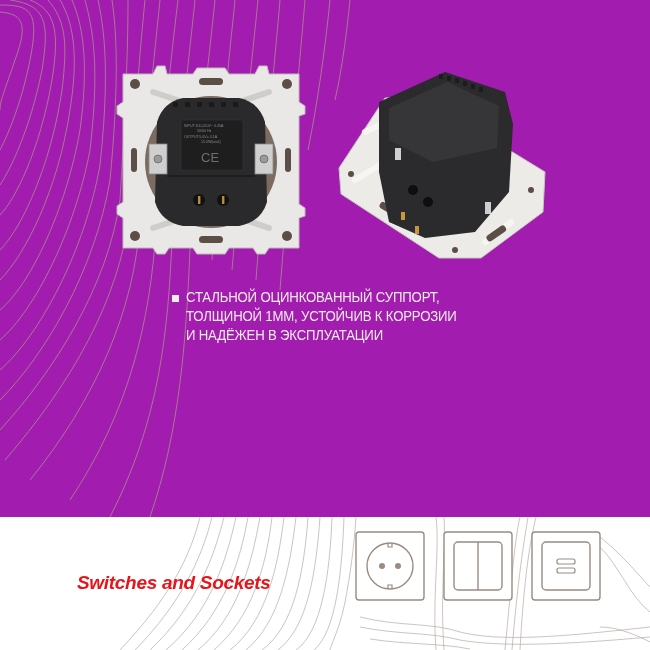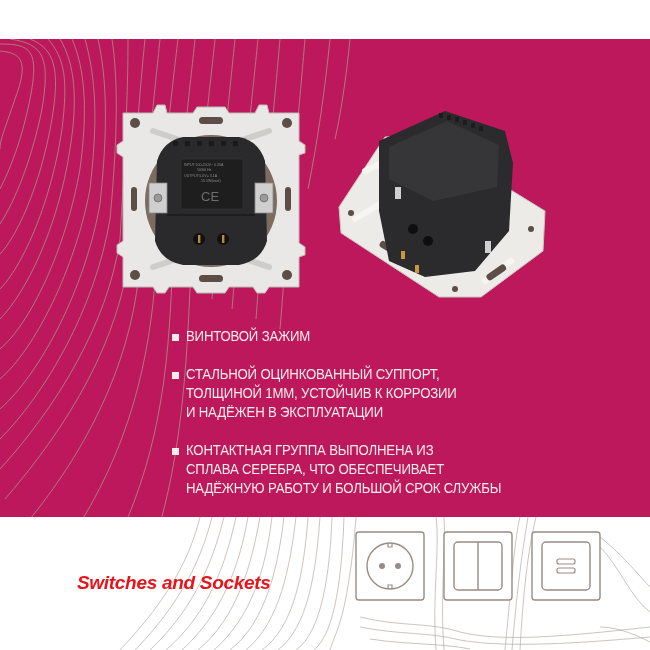--- a/index.html
+++ b/index.html
@@ -1,21 +1,21 @@
 <!DOCTYPE html>
 <html><head>
   <meta charset="utf-8">
   <style>
     * { margin: 0; padding: 0; box-sizing: border-box; }
     html, body { width: 650px; height: 650px; overflow: hidden; background: #fff; }
     body { position: relative; font-family: "Liberation Sans", sans-serif; }
 
     .top-panel {
       position: absolute; left: 0; top: 0; width: 650px; height: 517px;
-      background: #be185d; overflow: hidden; margin-top: 39px;
+      background: #a21caf; overflow: hidden;
     }
     .top-panel svg.contours { position: absolute; left: 0; top: 0; }
 
     .bottom-panel {
       position: absolute; left: 0; top: 517px; width: 650px; height: 133px;
       background: #ffffff; overflow: hidden;
     }
     .bottom-panel svg.contours { position: absolute; left: 0; top: 0; }
 
     .product { position: absolute; }
@@ -142,33 +142,23 @@
     <circle cx="93" cy="140" r="5" fill="#0e0e0e"></circle>
     <rect x="66" y="150" width="4" height="8" fill="#c8963e"></rect>
     <rect x="80" y="164" width="4" height="8" fill="#c8963e"></rect>
     <rect x="150" y="140" width="6" height="12" fill="#cfcfcf"></rect>
     <rect x="60" y="86" width="6" height="12" fill="#cfcfcf"></rect>
   </svg>
 
   <div class="features">
     <div class="feature">
       <span class="bullet"></span>
-      <span class="line">ВИНТОВОЙ ЗАЖИМ</span>
-    </div>
-    <div class="feature">
-      <span class="bullet"></span>
       <span class="line">СТАЛЬНОЙ ОЦИНКОВАННЫЙ СУППОРТ,</span>
       <span class="line">ТОЛЩИНОЙ 1ММ, УСТОЙЧИВ К КОРРОЗИИ</span>
       <span class="line">И НАДЁЖЕН В ЭКСПЛУАТАЦИИ</span>
-    </div>
-    <div class="feature">
-      <span class="bullet"></span>
-      <span class="line">КОНТАКТНАЯ ГРУППА ВЫПОЛНЕНА ИЗ</span>
-      <span class="line">СПЛАВА СЕРЕБРА, ЧТО ОБЕСПЕЧИВАЕТ</span>
-      <span class="line">НАДЁЖНУЮ РАБОТУ И БОЛЬШОЙ СРОК СЛУЖБЫ</span>
     </div>
   </div>
 </div>
 
 <div class="bottom-panel">
   <svg class="contours" width="650" height="133" viewBox="0 0 650 133">
     <g fill="none" stroke="#b5aaa3" stroke-width="0.7">
       <path d="M200 0 C190 40 170 80 120 133"></path>
       <path d="M212 0 C202 40 182 85 135 133"></path>
       <path d="M224 0 C214 40 196 90 150 133"></path>

